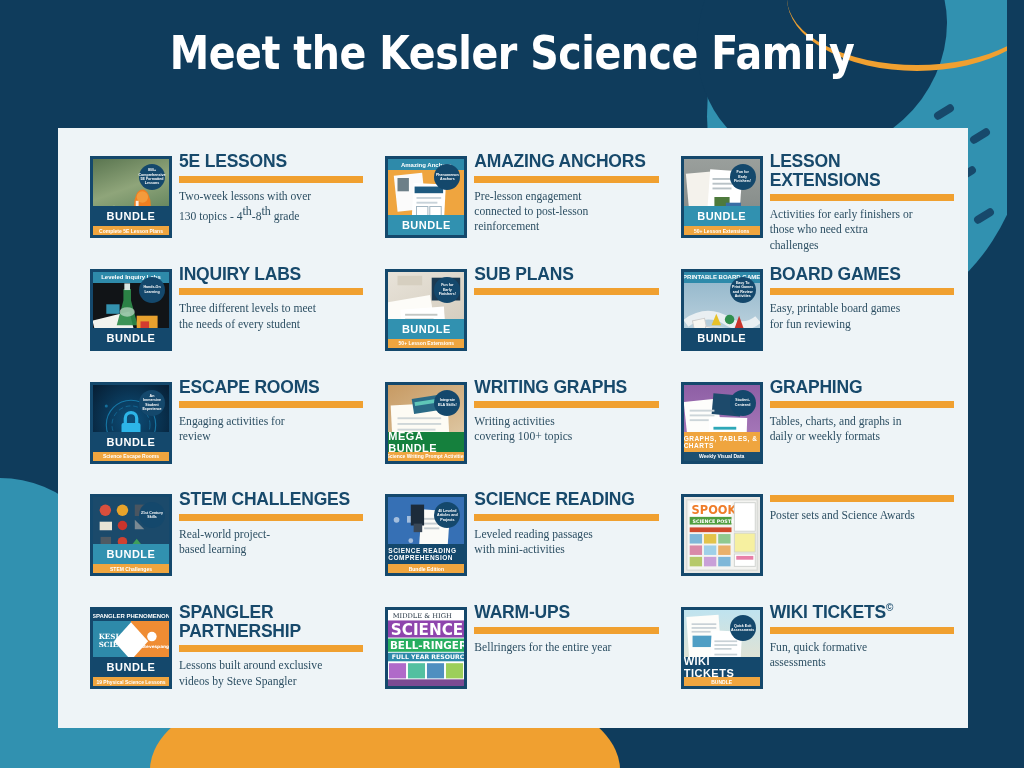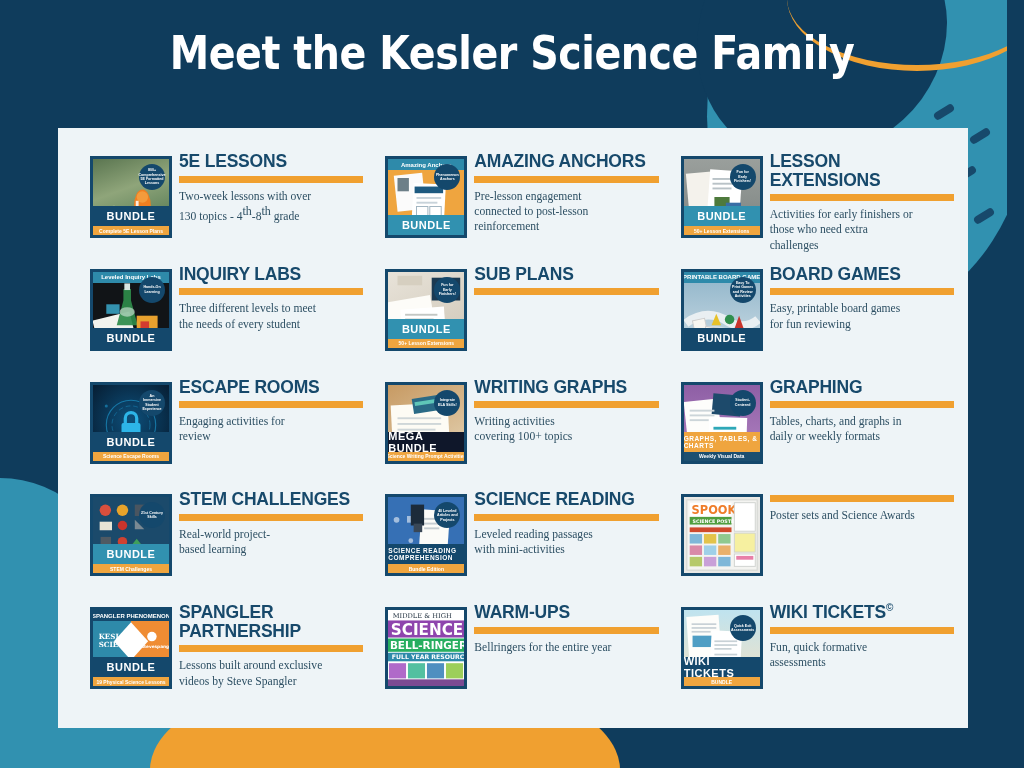--- a/index.html
+++ b/index.html
@@ -315,21 +315,21 @@
               <g fill="#cfd6d8">
                 <rect x="10" y="34" width="46" height="2"></rect>
                 <rect x="10" y="40" width="46" height="2"></rect>
                 <rect x="10" y="46" width="40" height="2"></rect>
                 <rect x="10" y="52" width="46" height="2"></rect>
               </g>
               <rect x="26" y="12" width="34" height="16" fill="#2a6a86" transform="rotate(-9 43 20)"></rect>
               <rect x="28" y="16" width="28" height="4" fill="#5fc6b8" transform="rotate(-9 42 18)"></rect>
             </svg>
             <div class="badge">Integrate ELA Skills!</div>
-            <div class="ribbon navy" style="background:#0f172a;color:#ffffff;font-size:11px;bottom:9px;">MEGA BUNDLE</div>
+            <div class="ribbon navy" style="background:#15803d;color:#ffffff;font-size:11px;bottom:9px;">MEGA BUNDLE</div>
             <div class="subribbon" style="background:#efa53f;">Science Writing Prompt Activities</div>
           </div>
           <div class="txt">
             <div class="name">WRITING GRAPHS</div>
             <div class="rule"></div>
             <div class="desc">Writing activities<br>covering 100+ topics</div>
           </div>
         </div>
         <div class="item">
           <div class="thumb">

